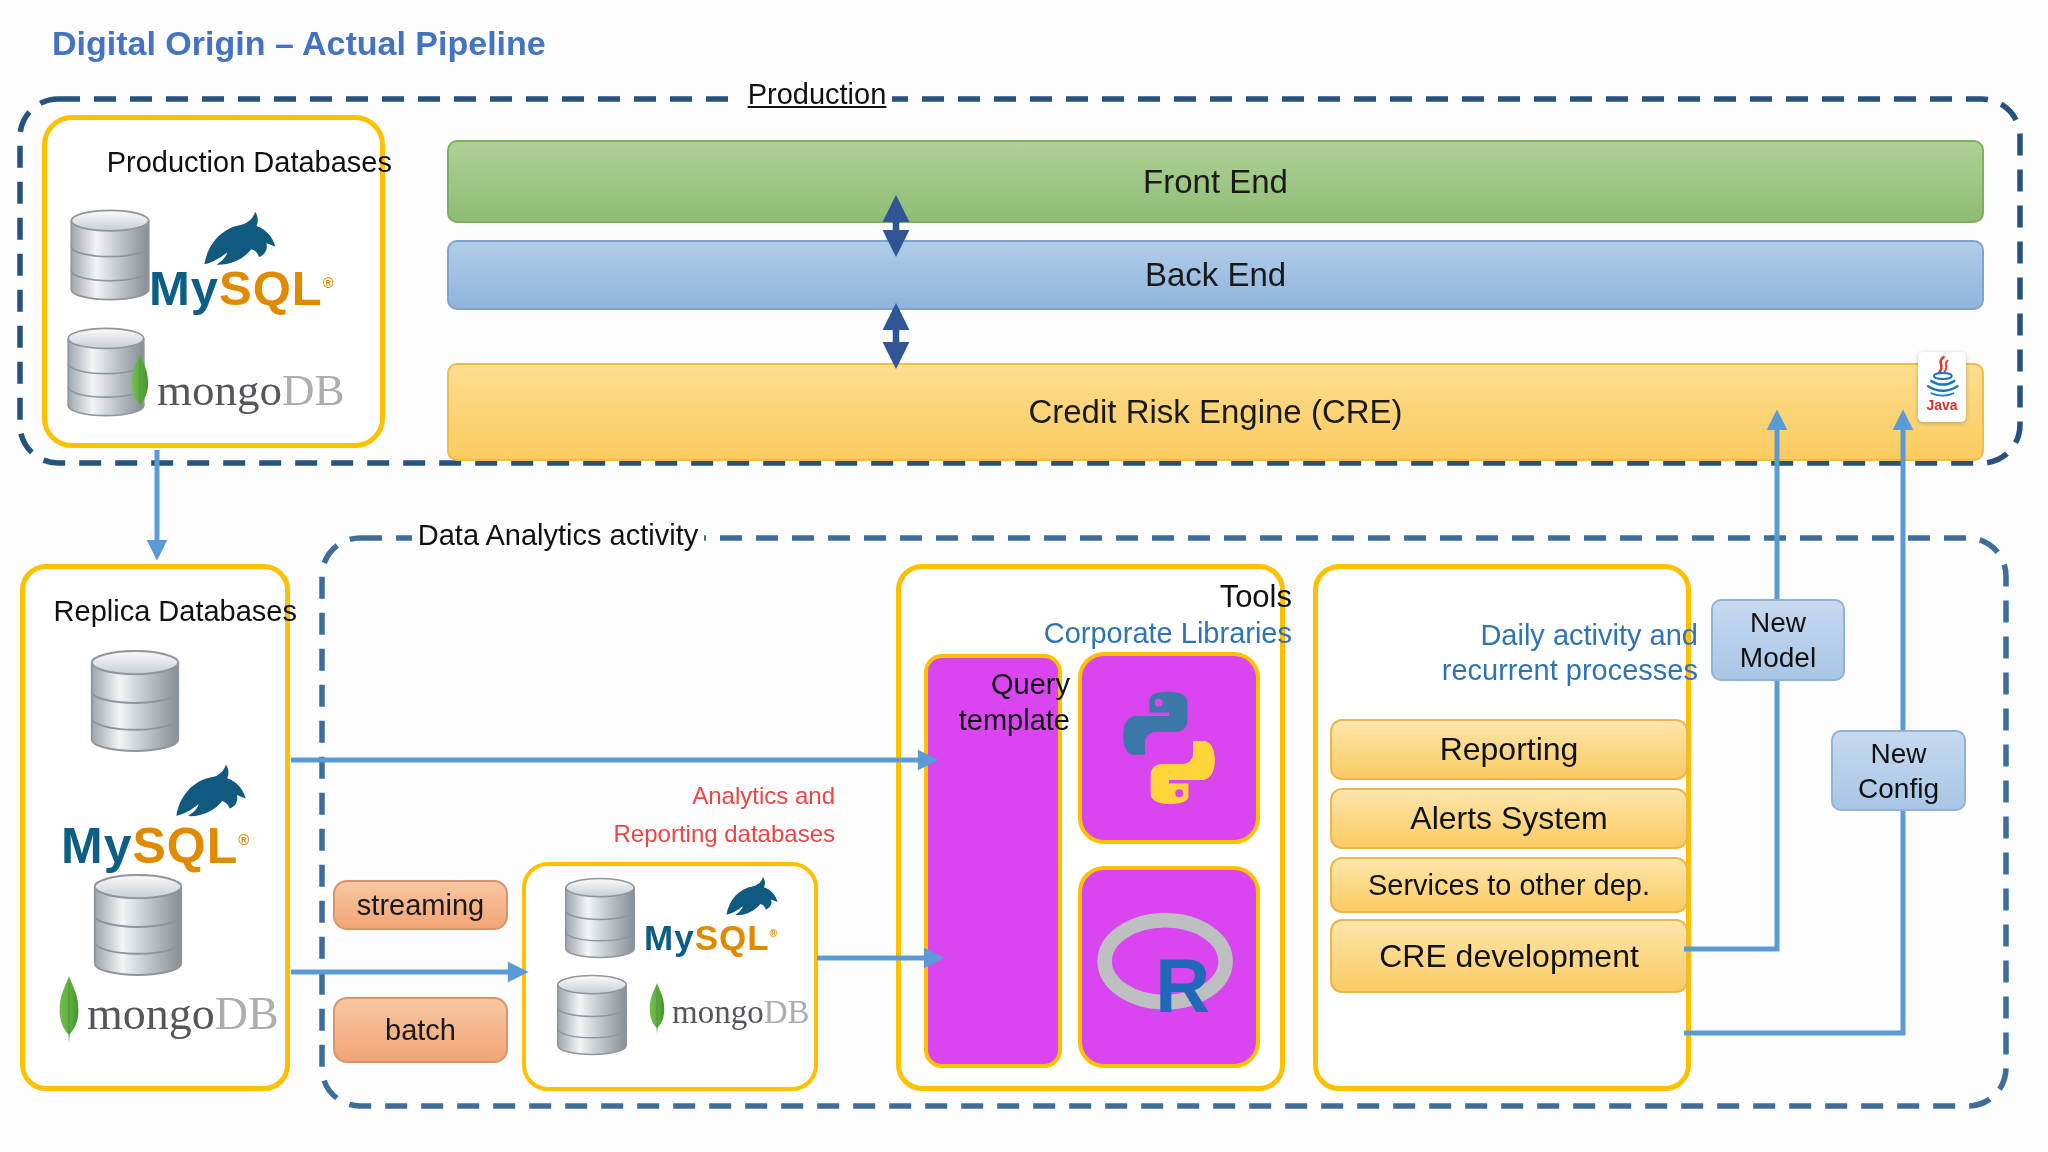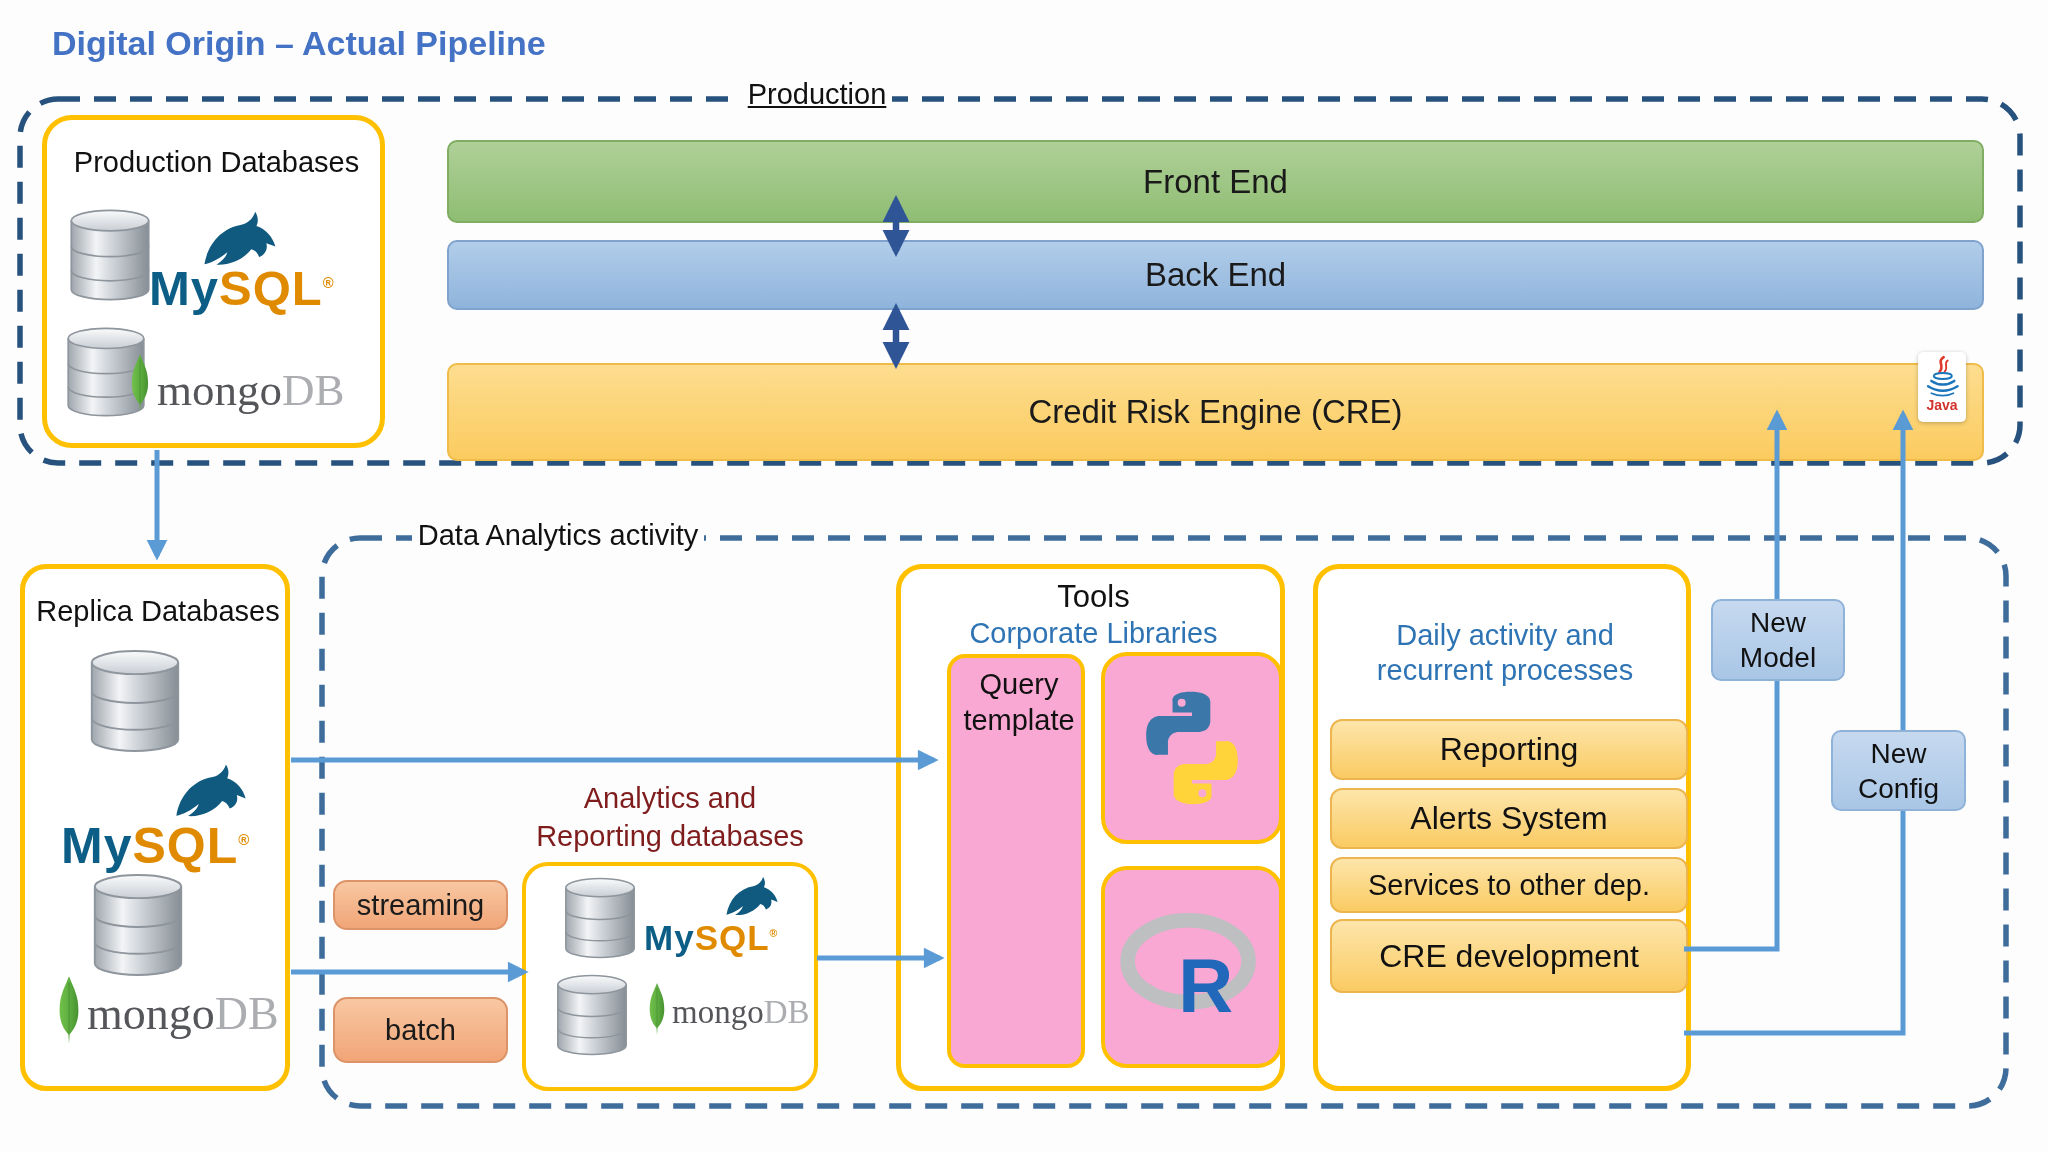--- a/index.html
+++ b/index.html
@@ -16,22 +16,22 @@
   #svg-arrows{left:0;top:0;z-index:5;pointer-events:none;}
   .output-box{z-index:8;}
   
   #page-title{left:52px;top:24px;width:800px;font-size:34px;font-weight:bold;color:#4472C4;}
   
   .label-on-border{background:#fdfdfe;text-align:center;font-size:29px;color:#111;}
   #production-label{left:742px;top:74px;width:150px;height:40px;line-height:40px;text-decoration:underline;}
   #analytics-label{left:412px;top:514px;width:292px;height:42px;line-height:42px;}
   
   .panel{background:#fff;border:5px solid #FFC000;border-radius:26px;}
-  .inner-yellow{background:#f9a8d4;border:4px solid #FFC000;border-radius:20px;margin-left:23px;}
-  .panel-title{position:absolute;left:3px;width:100%;text-align:center;font-size:29px;color:#111;}
+  .inner-yellow{background:#d946ef;border:4px solid #FFC000;border-radius:20px;}
+  .panel-title{position:absolute;left:12px;width:100%;text-align:right;font-size:29px;color:#111;}
   #prod-db-box{left:42px;top:115px;width:343px;height:333px;border-radius:30px;}
   #replica-box{left:20px;top:564px;width:270px;height:527px;}
   #ana-box{left:522px;top:862px;width:296px;height:229px;border-width:4px;}
   #tools-box{left:896px;top:564px;width:389px;height:527px;}
   #ds-box{left:1313px;top:564px;width:378px;height:527px;}
   
   .bar{display:flex;align-items:center;justify-content:center;font-size:33px;border-radius:10px;}
   #bar-front{left:447px;top:140px;width:1537px;height:83px;
     background:linear-gradient(180deg,#AFD098 0%,#8FBD73 100%);border:2px solid #7FAD62;}
   #bar-back{left:447px;top:240px;width:1537px;height:70px;
@@ -41,21 +41,21 @@
   
   #java-badge{left:1918px;top:352px;width:48px;height:70px;background:#fff;border-radius:5px;
     box-shadow:0 1px 4px rgba(0,0,0,.25);text-align:center;}
   #java-badge .jtext{display:block;font-size:14px;font-weight:bold;color:#D3322D;margin-top:0px;}
   
   .chip{display:flex;align-items:center;justify-content:center;font-size:29px;border-radius:14px;
     background:linear-gradient(180deg,#F8C7A2 0%,#F1A577 100%);border:2px solid #DD9368;}
   #streaming-chip{left:333px;top:880px;width:175px;height:50px;}
   #batch-chip{left:333px;top:997px;width:175px;height:66px;}
   
-  .free-title{position:absolute;text-align:center;font-size:29px;color:#7f1d1d;}
+  .free-title{position:absolute;text-align:right;font-size:24px;color:#ef4444;}
   #ana-title-1{left:505px;top:782px;width:330px;}
   #ana-title-2{left:505px;top:820px;width:330px;}
   
   #tools-title{top:10px;font-size:31px;}
   #tools-subtitle{top:48px;font-size:29px;color:#2E74B5;}
   #query-box{left:924px;top:654px;width:138px;height:414px;border-radius:18px;}
   #query-line1{top:10px;font-size:29px;}
   #query-line2{top:46px;font-size:29px;}
   #mustache-glyph{left:945px;top:790px;width:100px;height:90px;display:flex;align-items:center;
     justify-content:center;font-size:70px;font-weight:900;color:#0a0a0a;

